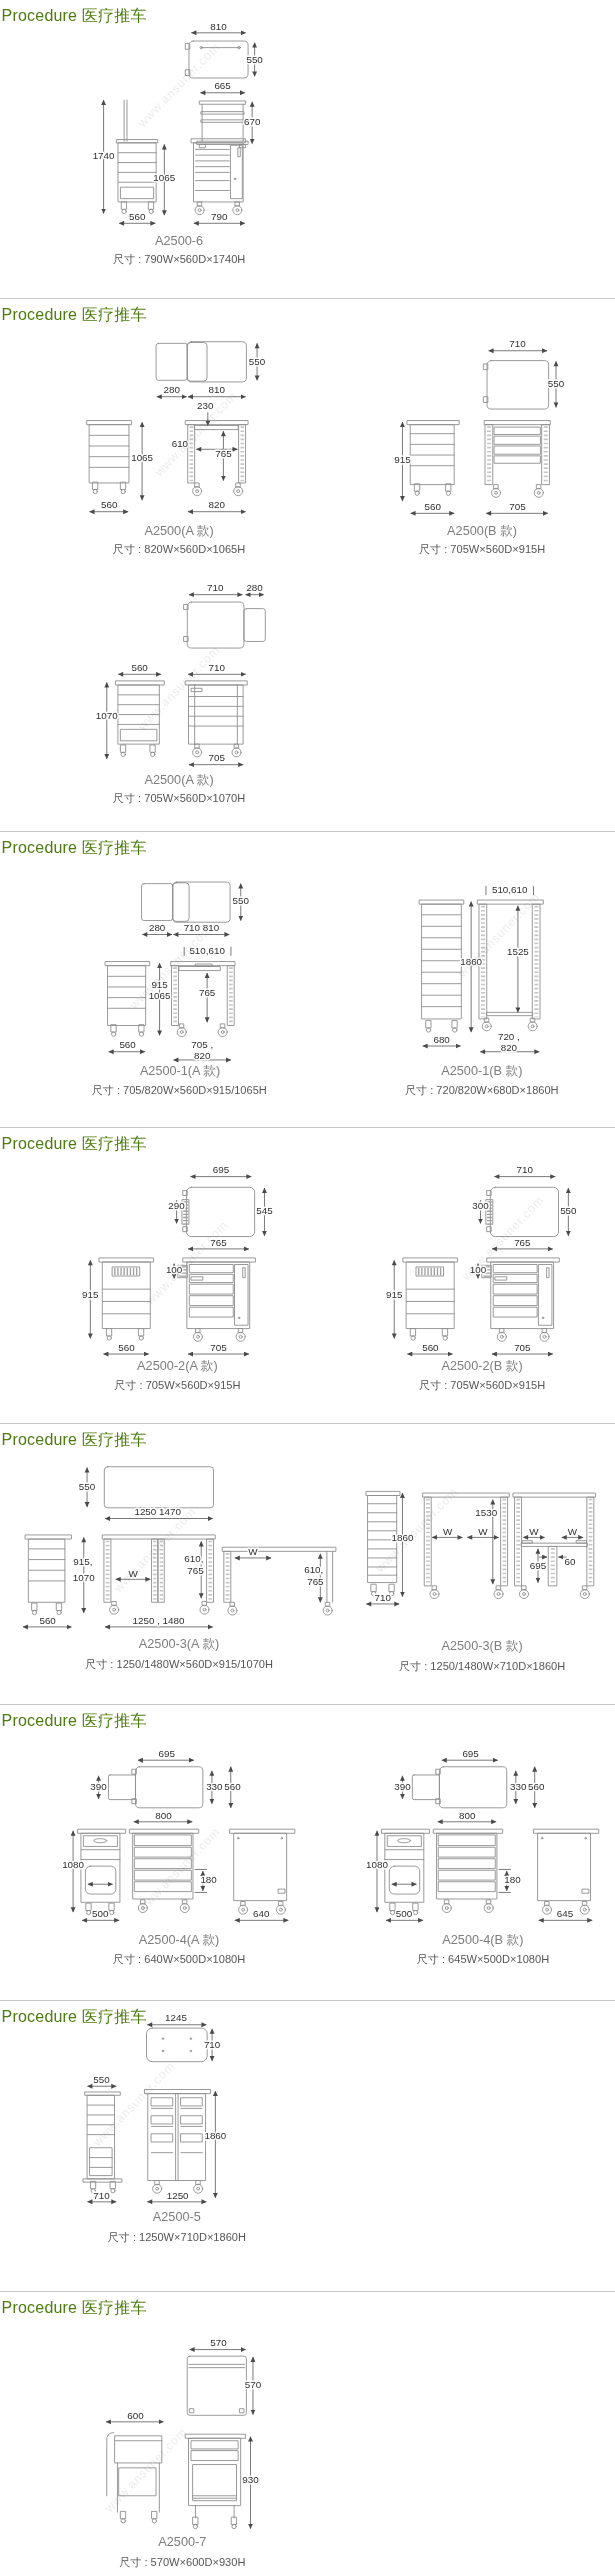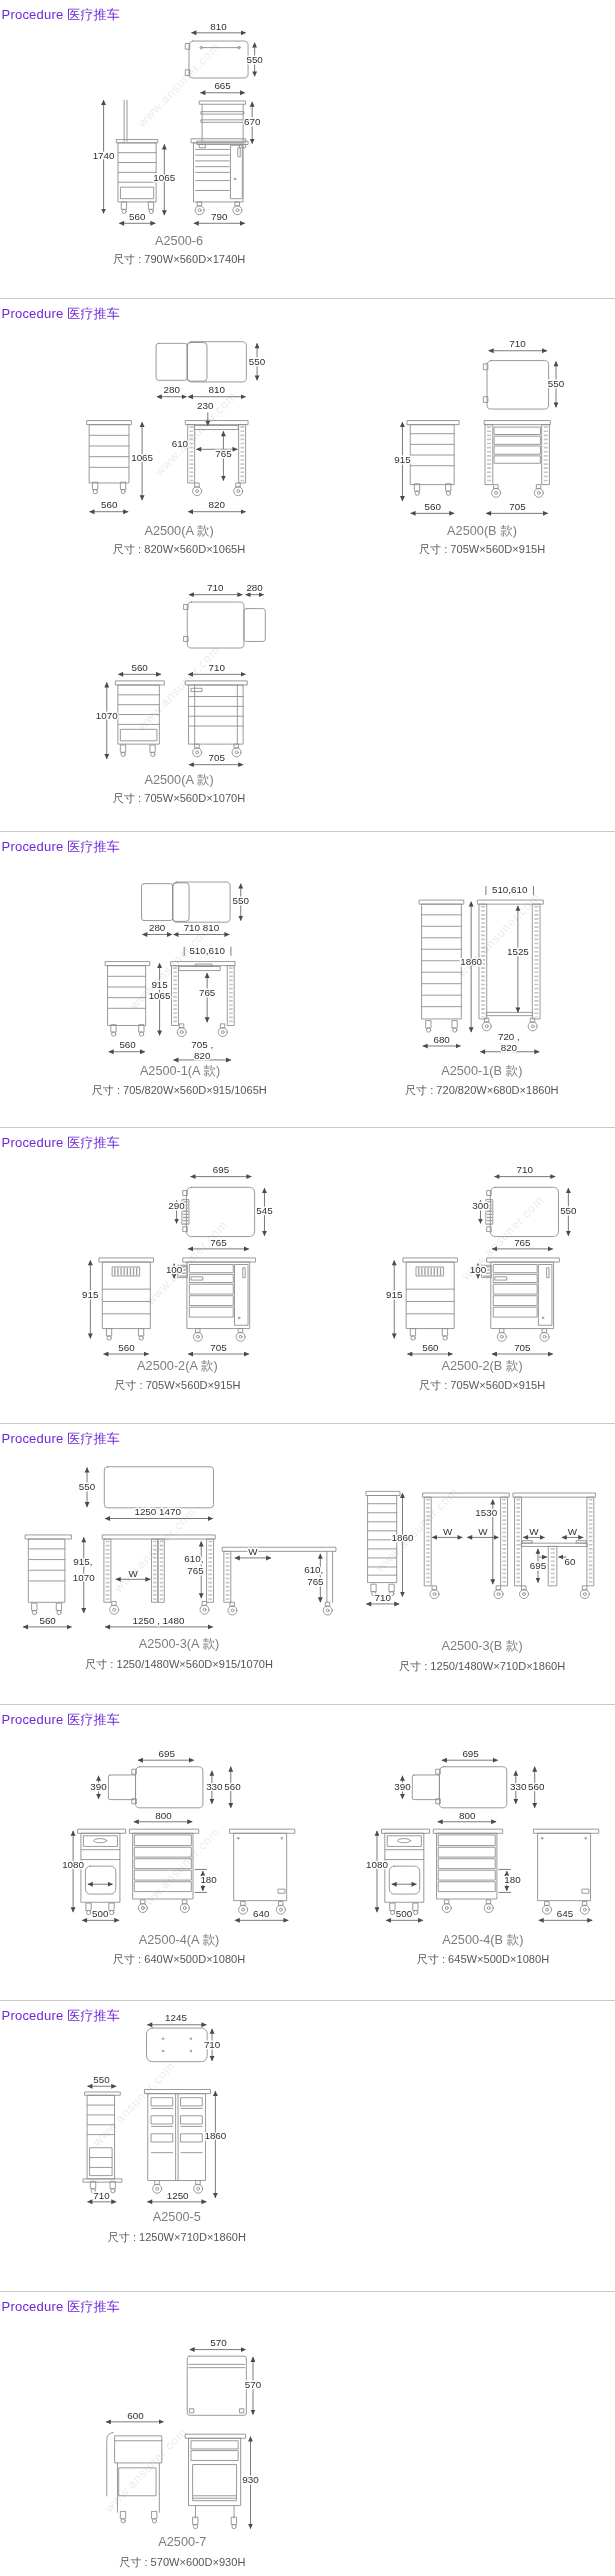--- a/index.html
+++ b/index.html
@@ -1,21 +1,21 @@
 <!DOCTYPE html>
 <html style="font-size:13px"><head>
 <meta charset="utf-8">
 <style>
   *{margin:0;padding:0;box-sizing:border-box}
   html,body{background:#fff}
   body{width:616px;font-family:"Liberation Sans","DejaVu Sans",sans-serif;position:relative}
   .page{position:relative;width:616px;height:2576px;background:#fff;overflow:hidden}
   .sec{position:relative;width:616px}
   .sec + .sec{border-top:0.8px solid #c8c8c8}
-  .hdr{position:absolute;top:5.7px;left:1.6px;font-size:13px;color:#6d28d9;letter-spacing:0.2px;z-index:2}
+  .hdr{position:absolute;top:5.7px;left:1.6px;font-size:16px;color:#4d7c0f;letter-spacing:0.2px;z-index:2}
   svg.dwg{position:absolute;left:0;top:0;display:block}
   .ln{fill:none;stroke:#8f8f8f;stroke-width:1.1;stroke-linejoin:round;stroke-linecap:round}
   .dim{fill:none;stroke:#4a4a4a;stroke-width:.9}
   .rl{fill:none;stroke:#c6c6c6;stroke-dasharray:2 3}
   .hz{fill:none;stroke:#9f9f9f;stroke-dasharray:1.6 2.2}
   text{font-family:"Liberation Sans","DejaVu Sans",sans-serif}
   .d{font-size:12px;fill:#303030;text-anchor:middle;paint-order:stroke;stroke:#fff;stroke-width:3.5px;stroke-linejoin:round}
   .cap{font-size:15.5px;fill:#7d7d7d;text-anchor:middle}
   .sz{font-size:13.5px;fill:#565656;text-anchor:middle}
   .wm{position:absolute;color:rgba(120,120,120,.15);font-size:12.3px;transform:rotate(-46deg);letter-spacing:0.8px;pointer-events:none;white-space:nowrap;z-index:1}

